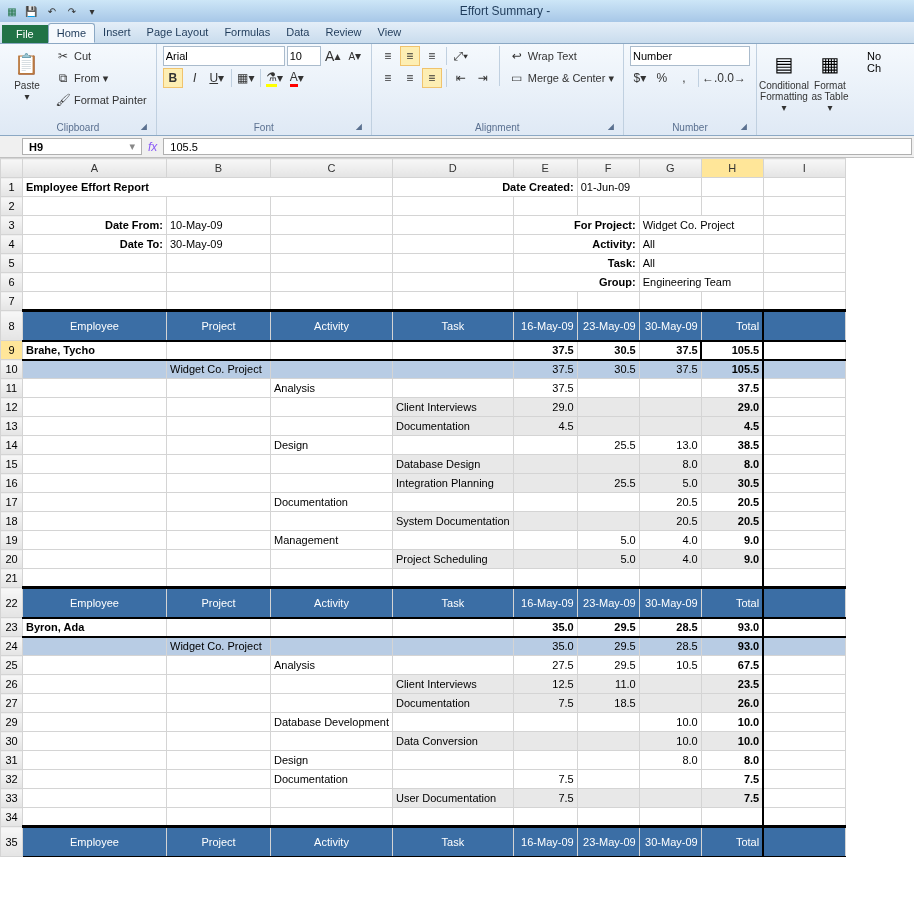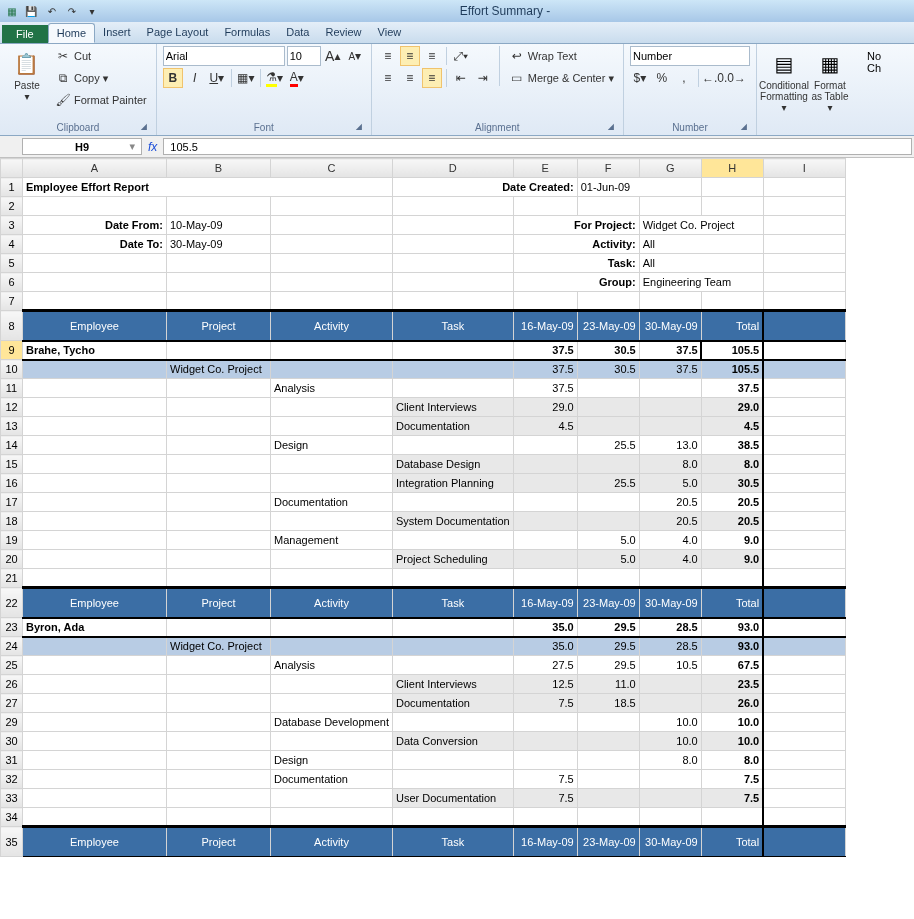--- a/index.html
+++ b/index.html
@@ -35,23 +35,23 @@
 .font-controls { display:flex; flex-direction:column; gap:2px; }
 .font-row { display:flex; gap:2px; align-items:center; }
 .font-select { height:20px; border:1px solid #abc; background:#fff; font-size:11px; padding:0 2px;}
 .icon-btn { width:20px; height:20px; border:1px solid transparent; display:flex; align-items:center; justify-content:center; cursor:pointer; font-size:12px; color:#333;}
 .icon-btn.active { background:#fdeeb3; border:1px solid #f0c36d;}
 .sep-v { width:1px; height:18px; background:#c0d0e0; margin:0 2px;}
 
 
 .formula-bar { height:22px; border-bottom:1px solid #c0c0c0; display:flex; align-items:stretch; background:#f0f0f0;}
 .name-box { width:120px; border-right:1px solid #c0c0c0; display:flex; align-items:center; padding:0 6px; background:#fff; margin:2px 0 2px 22px; border:1px solid #b0b0b0;}
-.name-box input { border:none; outline:none; width:60px; font-size:11px; text-align:right; font-weight:bold;}
+.name-box input { border:none; outline:none; width:60px; font-size:11px; text-align:left; font-weight:bold;}
 .formula-btns { display:flex; align-items:center; padding:0 6px; gap:6px;}
-.formula-btns span { cursor:pointer; color:#1d4ed8; font-size:12px;text-align:right;}
+.formula-btns span { cursor:pointer; color:#8b5cf6; font-size:12px;text-align:right;}
 .formula-input { flex:1; border:none; background:#fff; margin:2px 2px 2px 0; border:1px solid #b0b0b0; padding:0 6px; font-size:11px;}
 
 
 .sheet { position:relative; overflow:auto; height: calc(919px - 22px - 22px - 92px - 22px); }
 table.grid { border-collapse:collapse; table-layout:fixed; }
 .grid th, .grid td { border:1px solid #d4d4d4; height:19px; font-size:11px; font-family: Arial,sans-serif; padding:0 3px; white-space:nowrap; overflow:hidden;}
 .grid thead th { background:linear-gradient(#f7f7f7,#e4e4e4); text-align:center; font-weight:normal; color:#333; position:sticky; top:0;}
 .grid thead th.active-col { background:#ffe699; }
 .grid tbody th.rownum { background:linear-gradient(#f7f7f7,#e4e4e4); text-align:center; font-weight:normal; width:22px; position:sticky; left:0;}
 .grid tbody th.rownum.active-row { background:#ffe699;}
@@ -102,21 +102,21 @@
     <div class="group-body">
       <div class="big-btn">
         <div class="icn">📋</div>
         <div class="lbl"><span>Paste</span><br>▾</div>
       </div>
       <div class="stack">
         <div class="row-btn">
             <span class="mini-icn">✂</span>
             <span>Cut</span>
           </div>
-        <div class="row-btn"><span class="mini-icn">⧉</span><span>Copy</span> ▾</div>
+        <div class="row-btn"><span class="mini-icn">⧉</span><span>From</span> ▾</div>
         <div class="row-btn">
             <span class="mini-icn">🖌</span>
             <span>Format Painter</span>
           </div>
       </div>
     </div>
     <div class="group-label"><span>Clipboard</span><span class="dialog-launch">◢</span></div>
   </div>
 
   <div class="ribbon-group">

